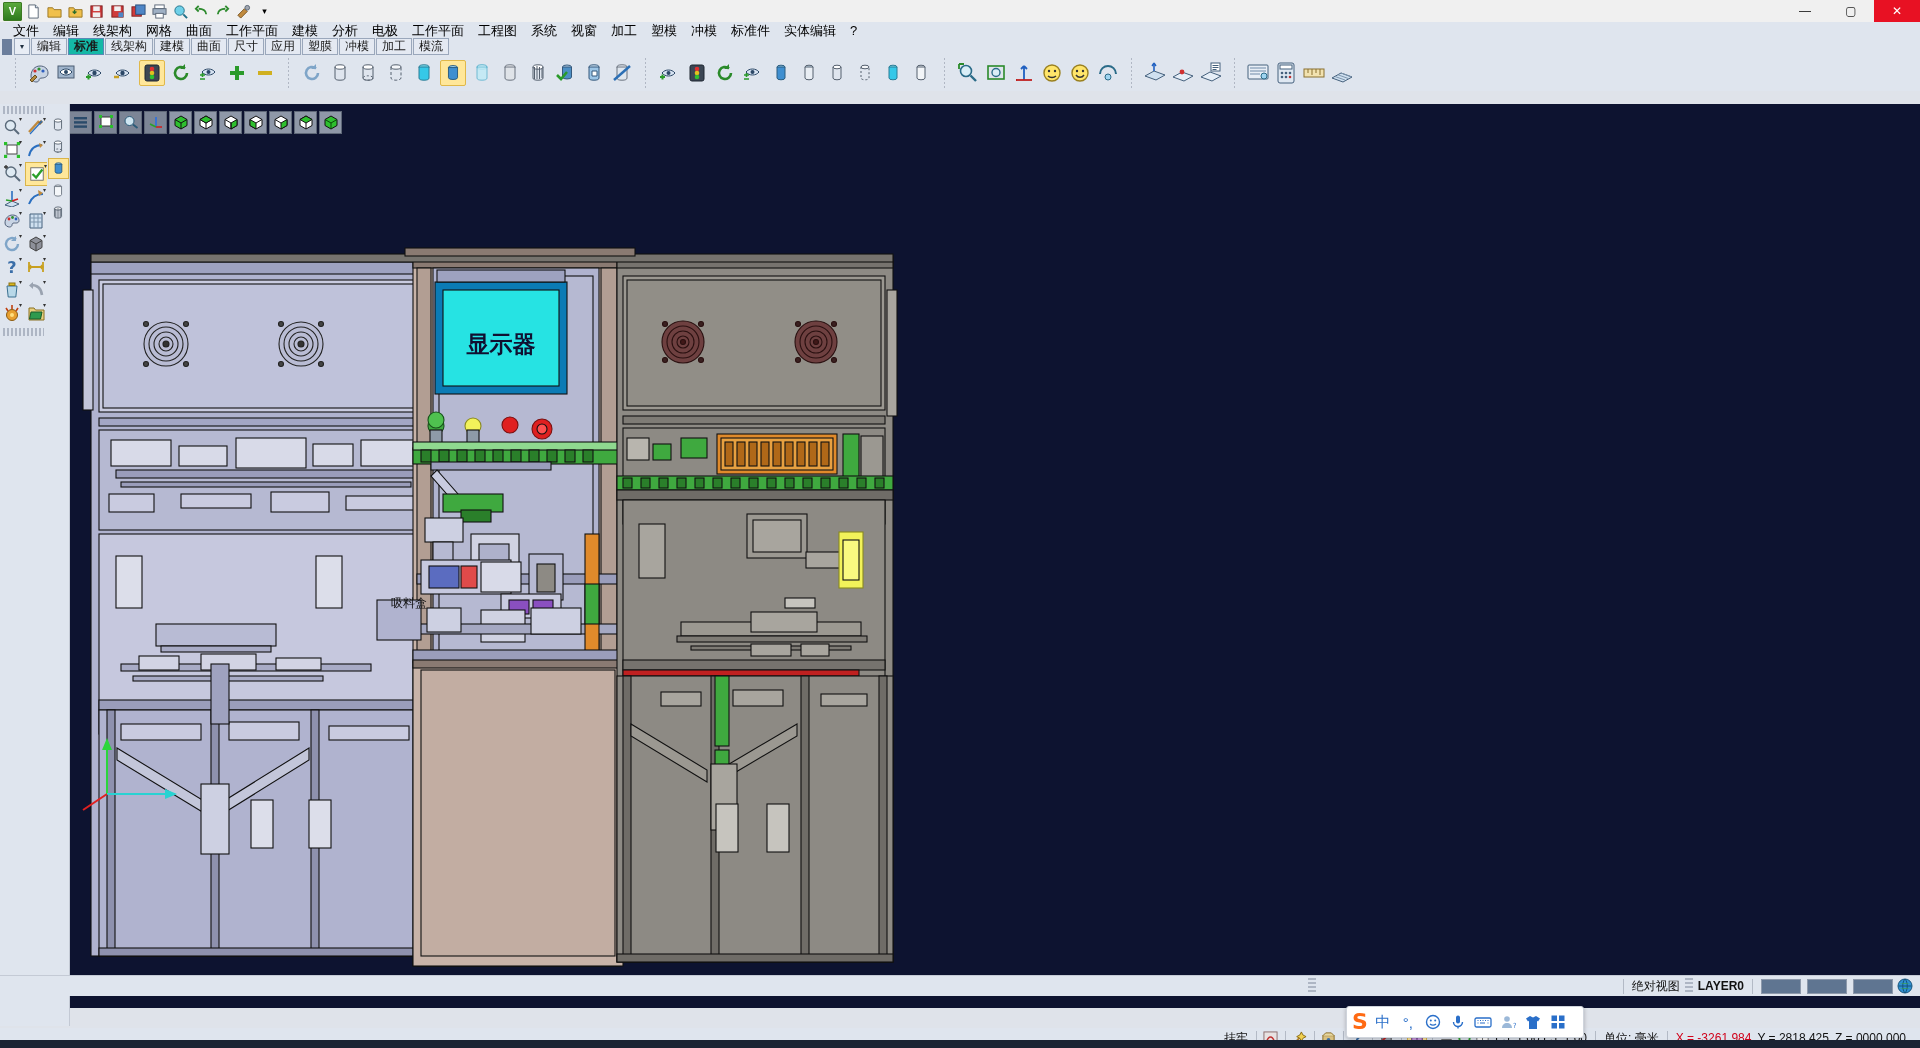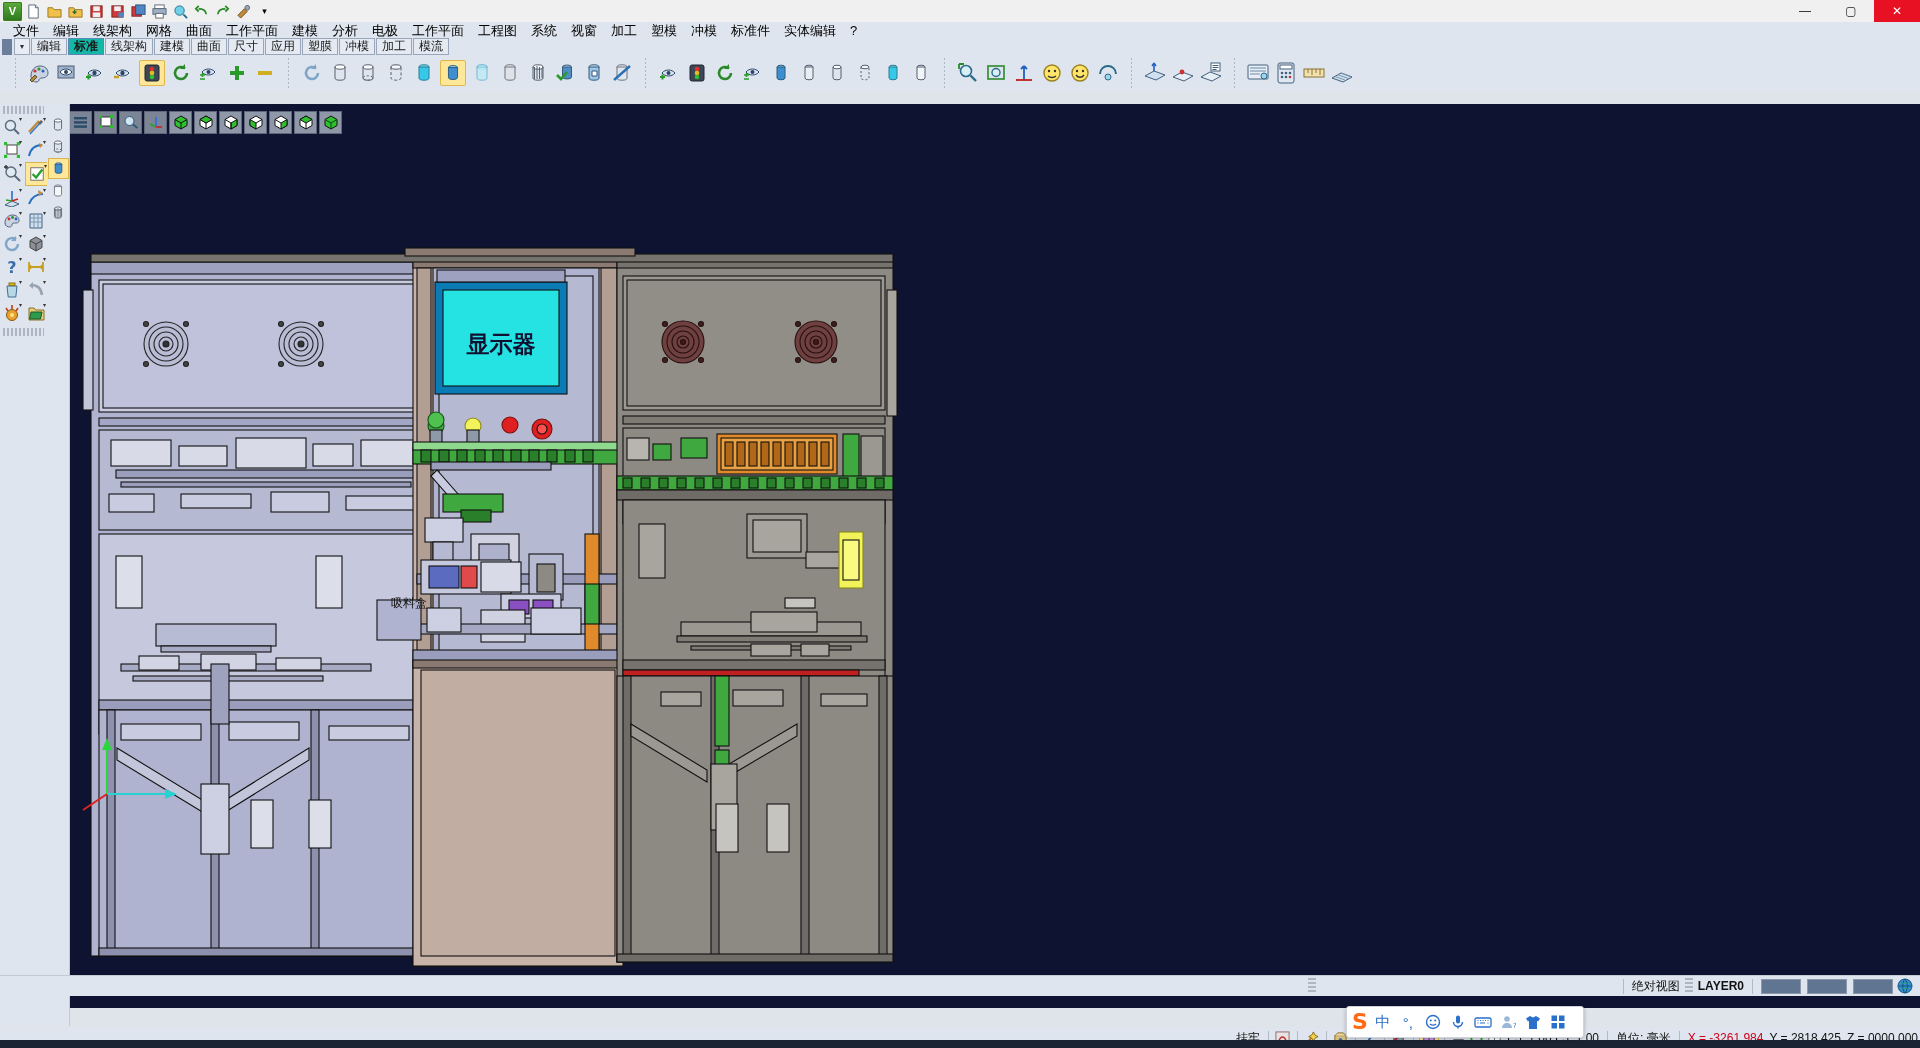--- a/index.html
+++ b/index.html
@@ -1224,21 +1224,21 @@
           <rect x="2" y="3" width="12" height="10" fill="#fff" stroke="#666"></rect>
           <path d="M8 3v10" stroke="#666"></path>
         </svg>
       </div>
     <div class="stxt">E5: 1.00  F5: 1.00</div>
     <div class="ssep"></div>
     <div class="stxt">单位: 毫米</div>
     <div class="ssep"></div>
     <div class="stxt coordred">X = -3261.984</div>
     <div class="stxt">Y = 2818.425</div>
-    <div class="stxt" style="padding-right:2px">Z = 0000.000</div>
+    <div class="stxt" style="padding-right:14px">Z = 0000.000</div>
   </div>
 
   <div class="taskbar"></div>
 
   <div class="ime">
     <div class="imeS">S</div>
     <div class="imeitem">中</div>
     <div class="imeitem">°,</div>
     <div class="imeitem">
       <svg width="16" height="16" viewBox="0 0 16 16">

